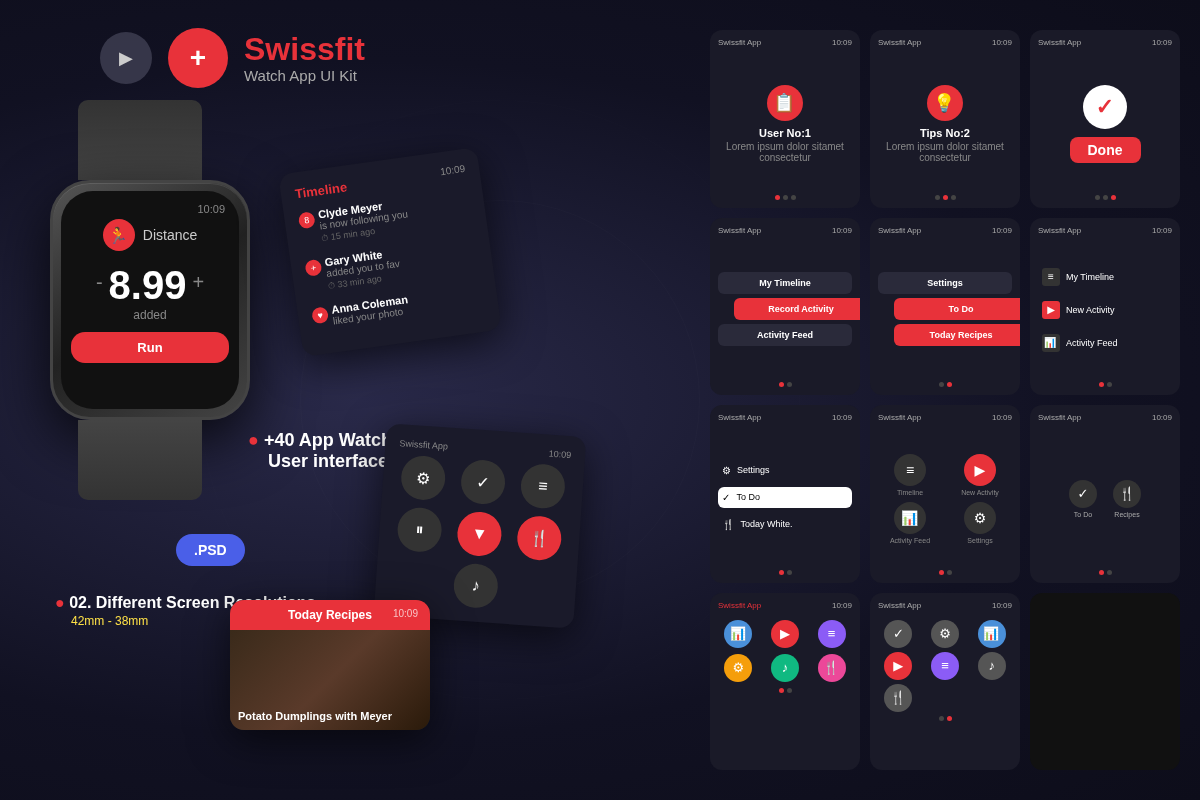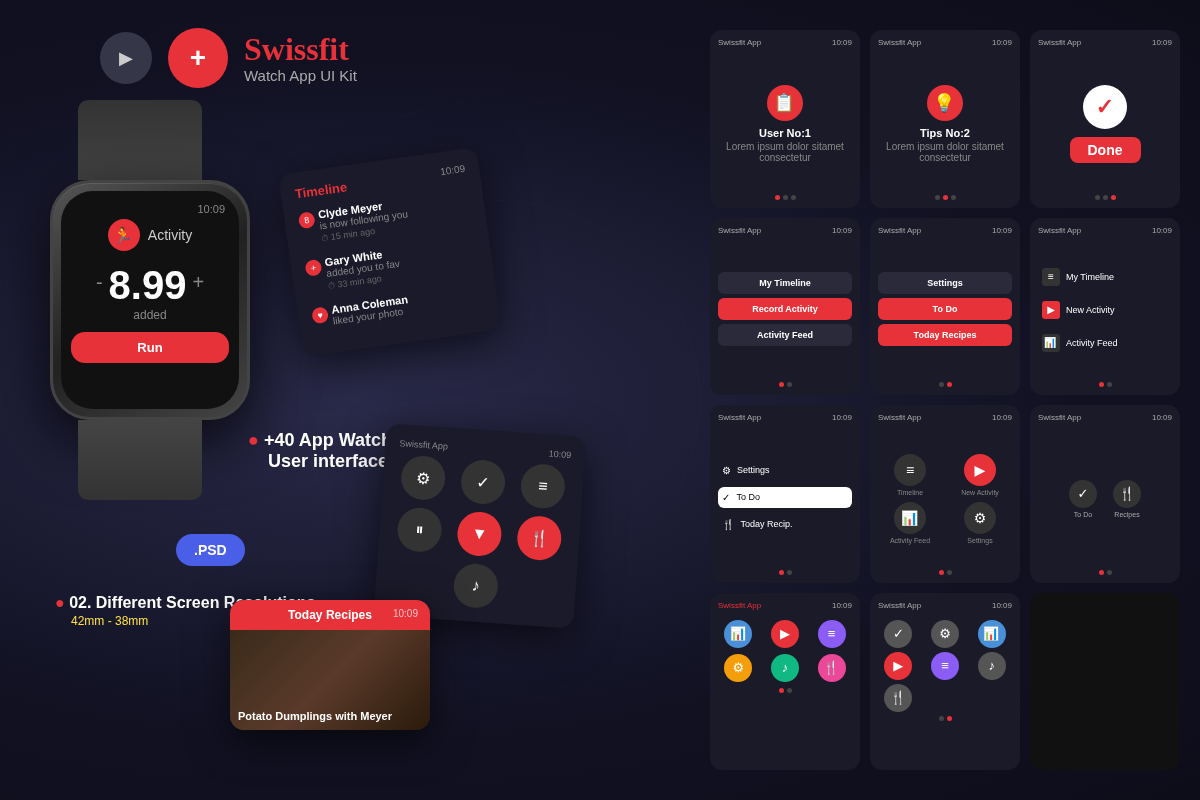--- a/index.html
+++ b/index.html
@@ -67,21 +67,21 @@
       display: flex;
       flex-direction: column;
     }
 
     .brand-name {
       font-size: 32px;
       font-weight: 700;
       color: white;
       line-height: 1;
     }
-    .brand-name span { color: #e8323a; font-family: Liberation Serif, serif; }
+    .brand-name span { color: #e8323a; }
 
     .brand-subtitle {
       font-size: 15px;
       color: #aaa;
       margin-top: 2px;
     }
 
     
     .psd-badge {
       position: absolute;
@@ -450,21 +450,21 @@
     .menu-btn {
       width: 100%;
       padding: 6px 8px;
       border-radius: 6px;
       font-size: 9px;
       font-weight: 600;
       text-align: center;
       margin-bottom: 4px;
     }
     .menu-btn.dark { background: #2a2a3a; color: white; }
-    .menu-btn.red { background: #e8323a; color: white; }
+    .menu-btn.red { background: #e8323a; color: white; margin-left: 16px; }
 
     
     .check-item {
       display: flex;
       align-items: center;
       gap: 6px;
       width: 100%;
       padding: 5px 4px;
       border-radius: 6px;
       font-size: 9px;
@@ -577,21 +577,21 @@
     </div>
   </div>
 
   <div class="watch-container">
     <div class="watch-band-top"></div>
     <div class="watch-body">
       <div class="watch-screen">
         <div class="watch-time">10:09</div>
         <div class="watch-icon-row">
           <div class="watch-run-icon">🏃</div>
-          <div class="watch-label">Activity</div>
+          <div class="watch-label">Distance</div>
         </div>
         <div style="display:flex;align-items:center;gap:6px;margin-top:6px;">
           <span style="color:#888;font-size:20px;">-</span>
           <div class="watch-distance">8.99</div>
           <span style="color:#888;font-size:20px;">+</span>
         </div>
         <div class="watch-unit">added</div>
         <div class="watch-run-btn">Run</div>
       </div>
     </div>
@@ -788,21 +788,21 @@
       <div class="check-item">
         <span class="check-icon">⚙</span>
         <span>Settings</span>
       </div>
       <div class="check-item active">
         <span class="check-icon">✓</span>
         <span>To Do</span>
       </div>
       <div class="check-item">
         <span class="check-icon">🍴</span>
-        <span>Today Recip.</span>
+        <span>Today White.</span>
       </div>
     </div>
     <div class="tip-dots">
       <div class="tip-dot active"></div>
       <div class="tip-dot"></div>
     </div>
   </div>
 
   <div class="watch-preview">
     <div class="wp-header">

